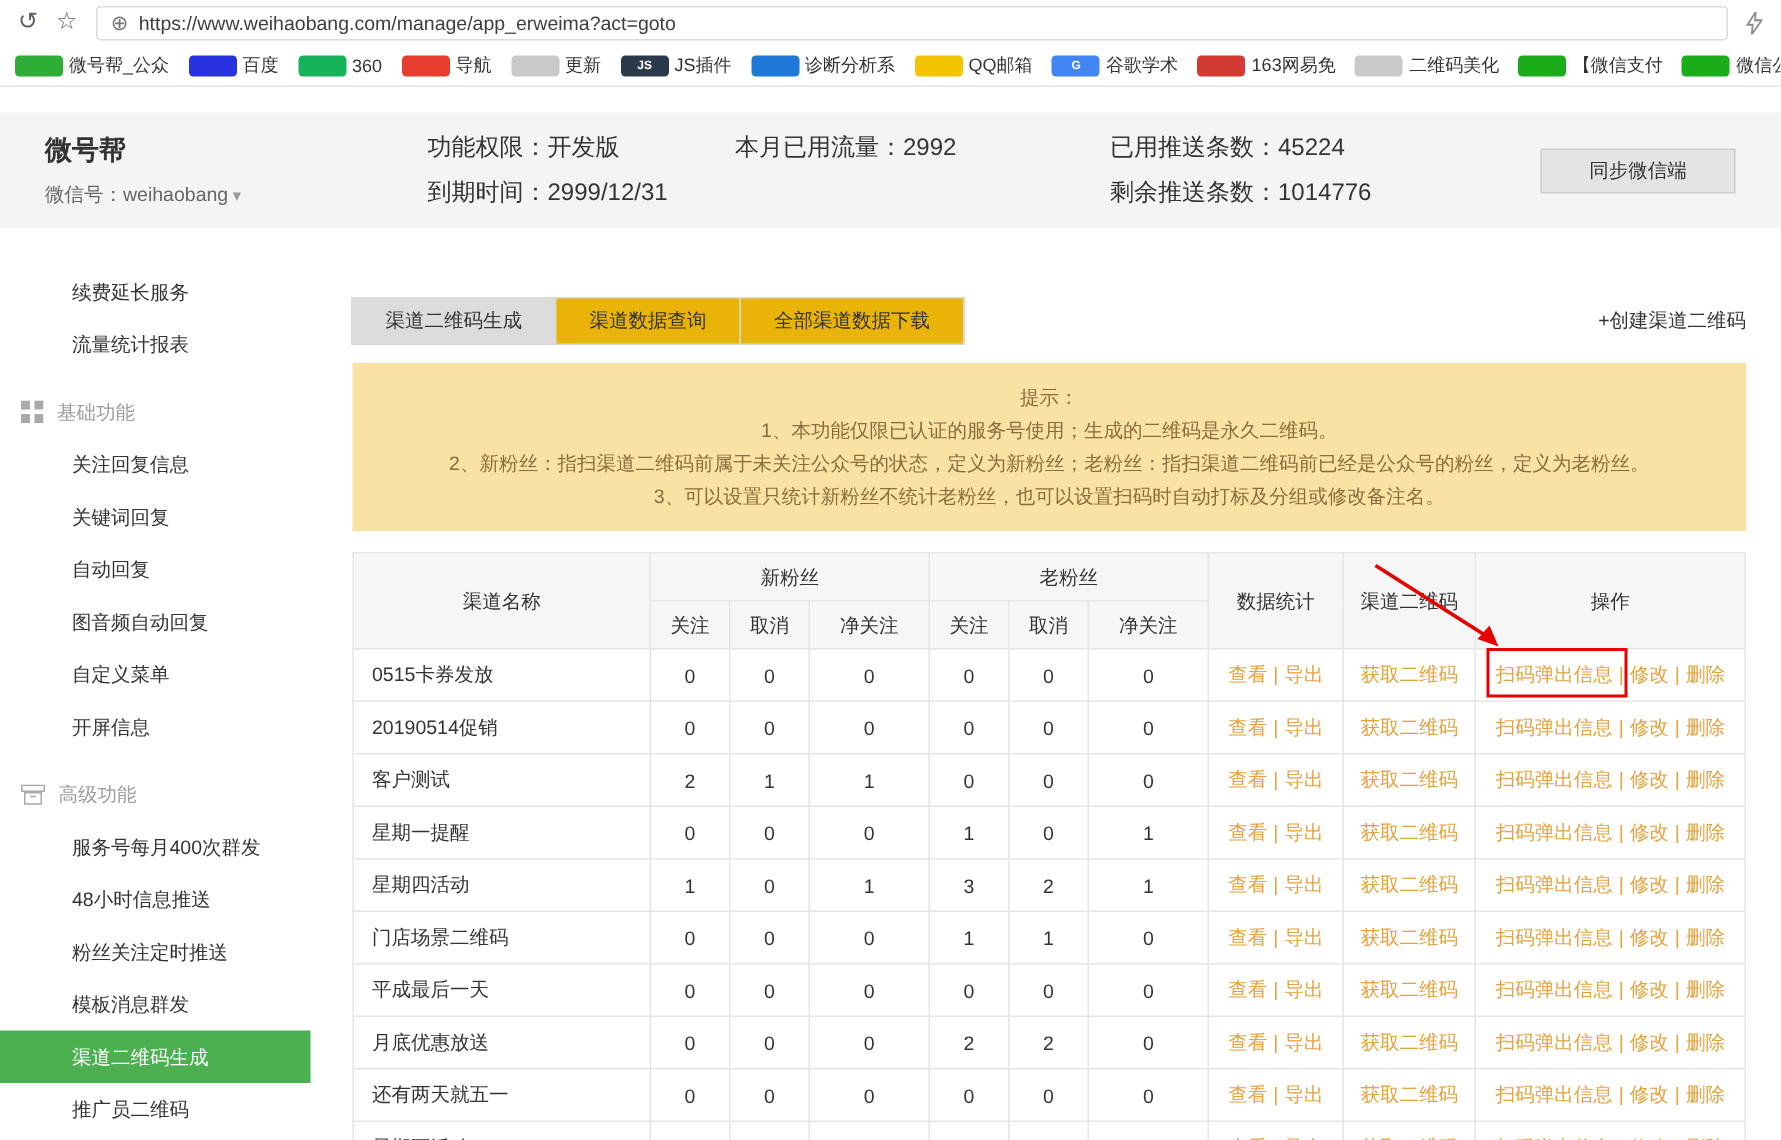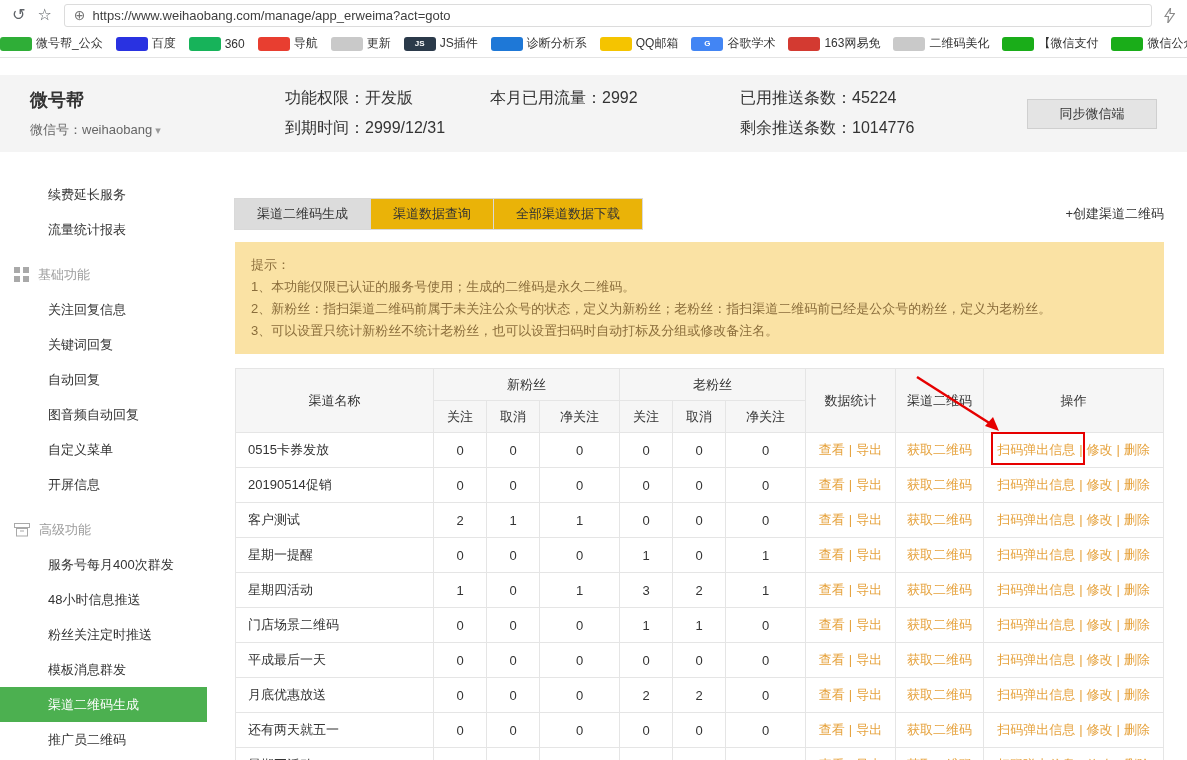--- a/index.html
+++ b/index.html
@@ -11,21 +11,21 @@
   }
 
   
   .browser-bar { height:30px; display:flex; align-items:center; gap:12px; padding:0 12px; background:#fff; }
   .chrome-ic { font-size:16px; color:#5f6368; cursor:pointer; line-height:1; }
   .url-bar { flex:1; height:23px; border:1px solid #dcdcdc; border-radius:3px;
              display:flex; align-items:center; gap:7px; padding:0 9px; background:#fff; }
   .url-globe { color:#777; font-size:14px; }
   .url-text { color:#3e3e3e; font-size:13px; white-space:nowrap; overflow:hidden; }
 
-  .bookmarks { height:28px; display:flex; align-items:center; gap:13px; padding:0 0;
+  .bookmarks { height:28px; display:flex; align-items:center; gap:13px; padding:0 10px;
                border-bottom:1px solid #e4e4e4; overflow:hidden; white-space:nowrap; }
   .bm { display:flex; align-items:center; gap:4px; cursor:pointer; flex:0 0 auto; }
   .bm-ic { width:32px; height:14px; border-radius:3px; display:inline-flex; align-items:center;
            justify-content:center; font-size:8px; font-weight:bold; color:#fff; }
   .bm-lb { font-size:12px; color:#333; }
 
   
   .header-band { margin-top:17px; height:77px; background:var(--header-band-bg,#f4f4f4);
                  display:flex; align-items:center; padding:0 30px; }
   .brand-block { width:255px; }
@@ -50,21 +50,21 @@
 
   .content { flex:1; padding:46px 24px 0 28px; }
   .tabs-row { display:flex; align-items:center; }
   .tabs { display:flex; }
   .tab { height:32px; line-height:30px; padding:0 22px; border:1px solid #d9d9d9; background:#eab308;
          font-size:13px; margin-left:-1px; cursor:pointer; white-space:nowrap; }
   .tab.active { background:var(--tab-active-bg,#dcdcdc); }
   .create-link { margin-left:auto; font-size:13px; color:#333; cursor:pointer; }
 
   .notice { margin-top:12px; background:var(--notice-bg,#fae2a4); color:var(--notice-text,#8a6d3b);
-            padding:12px 16px; line-height:22px; font-size:13px; }
+            padding:12px 16px; line-height:22px; font-size:13px;text-align:center; }
 
   table.qr-table { margin-top:14px; width:100%; border-collapse:collapse; table-layout:fixed; }
   .qr-table th, .qr-table td { border:1px solid #e5e5e5; font-size:13px; text-align:center;
                                padding:0 5px; overflow:hidden; white-space:nowrap; }
   .qr-table th { font-weight:normal; background:#f6f6f6; height:32px; color:#333; }
   .qr-table td { height:35px; }
   .name-cell { text-align:left !important; padding-left:12px !important; }
   .lnk { color:var(--link,#e6a23c); cursor:pointer; }
   .sep { color:var(--link,#e6a23c); margin:0 4px; }
 

